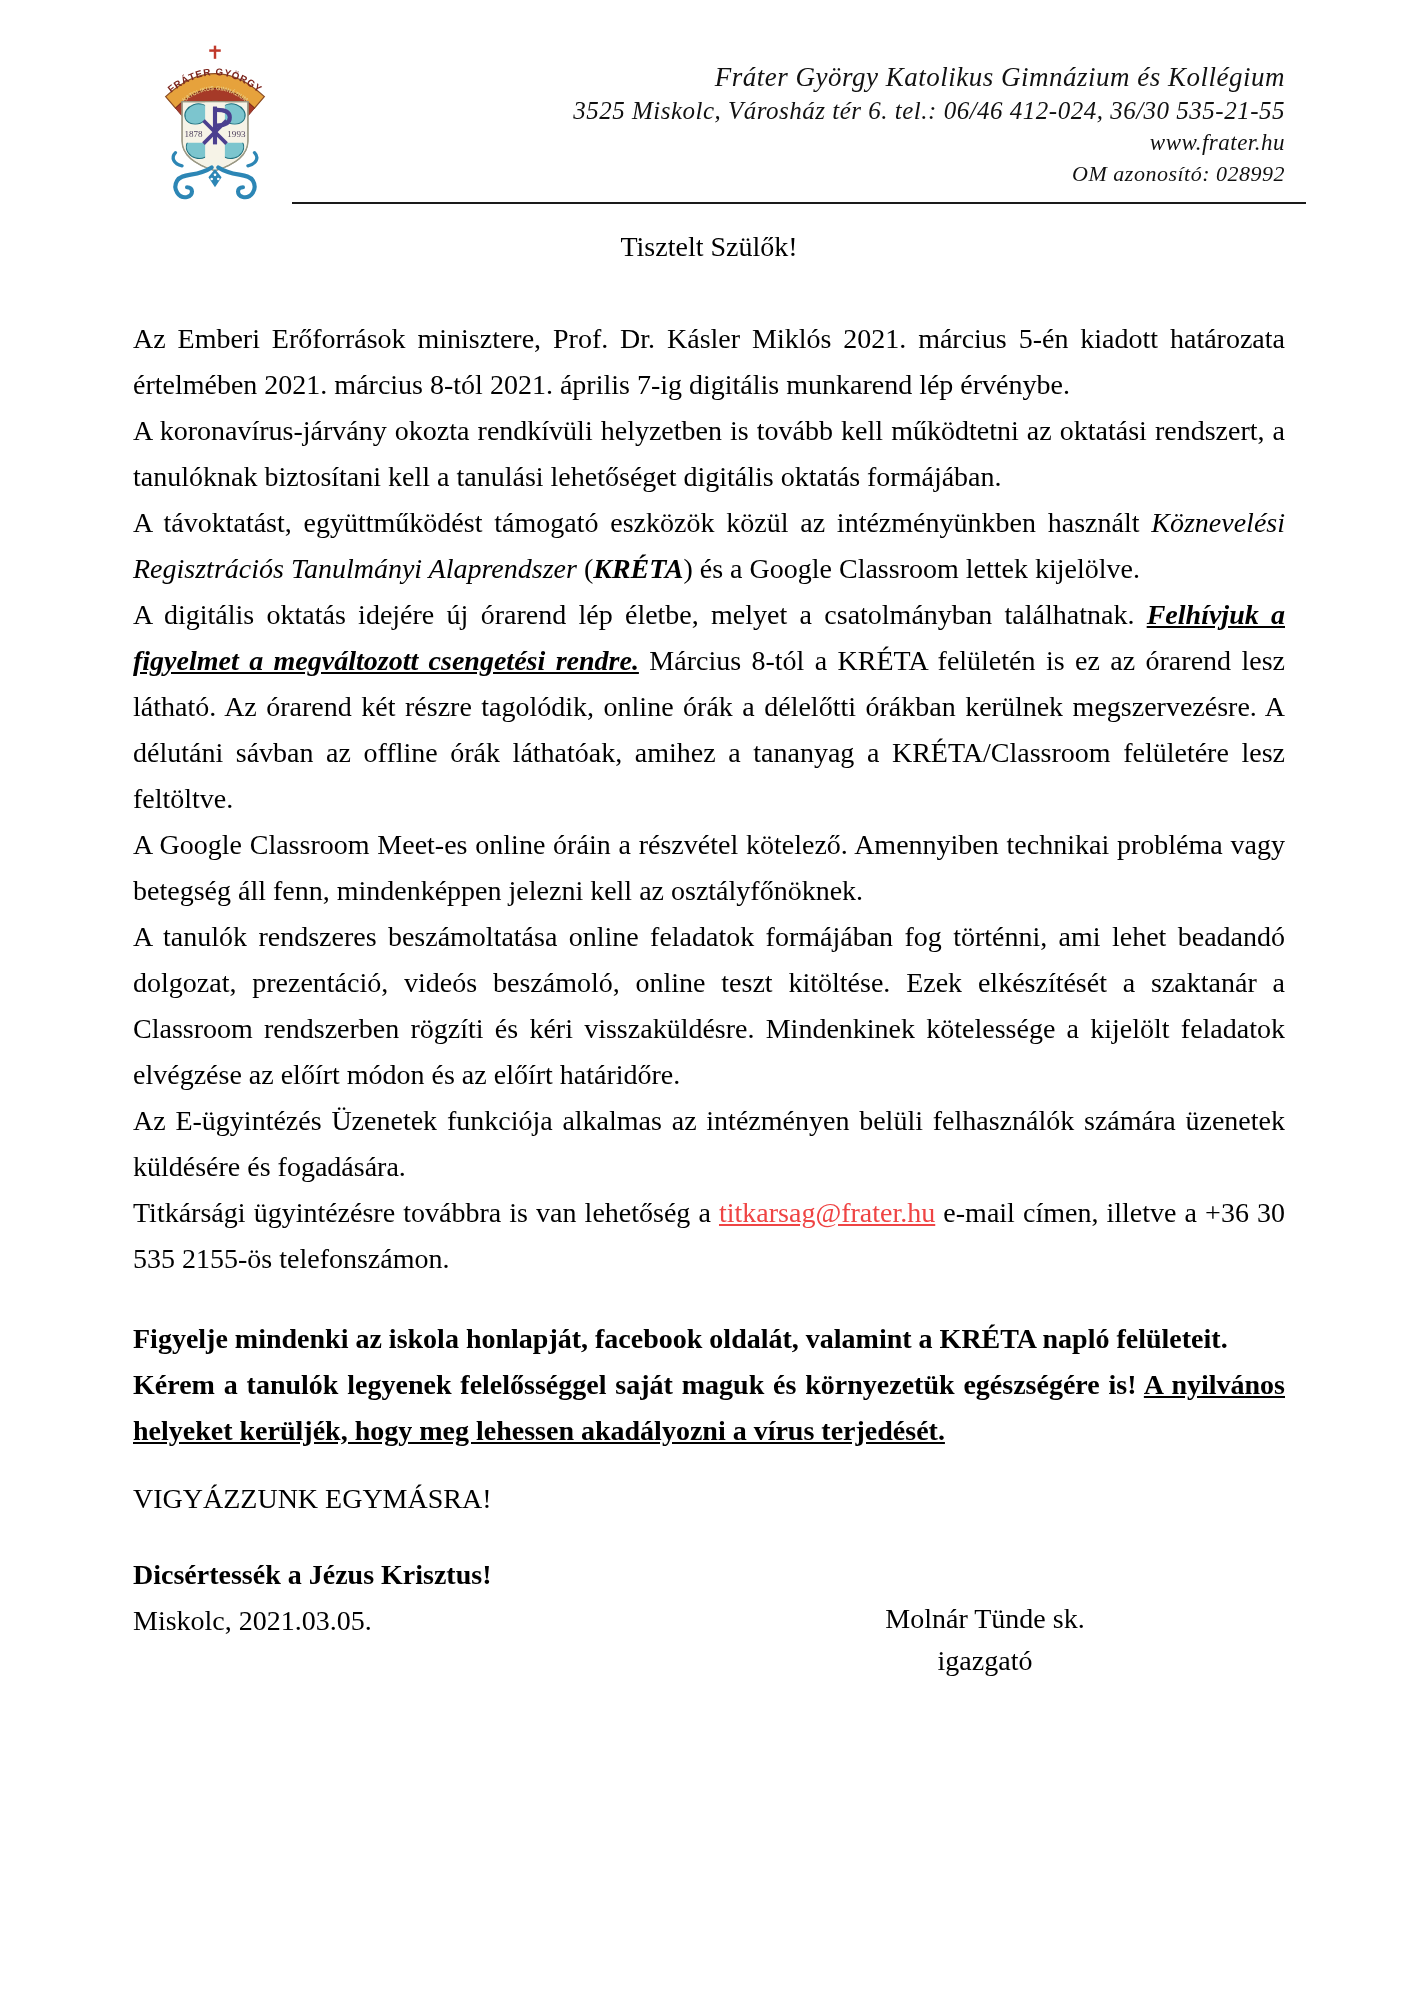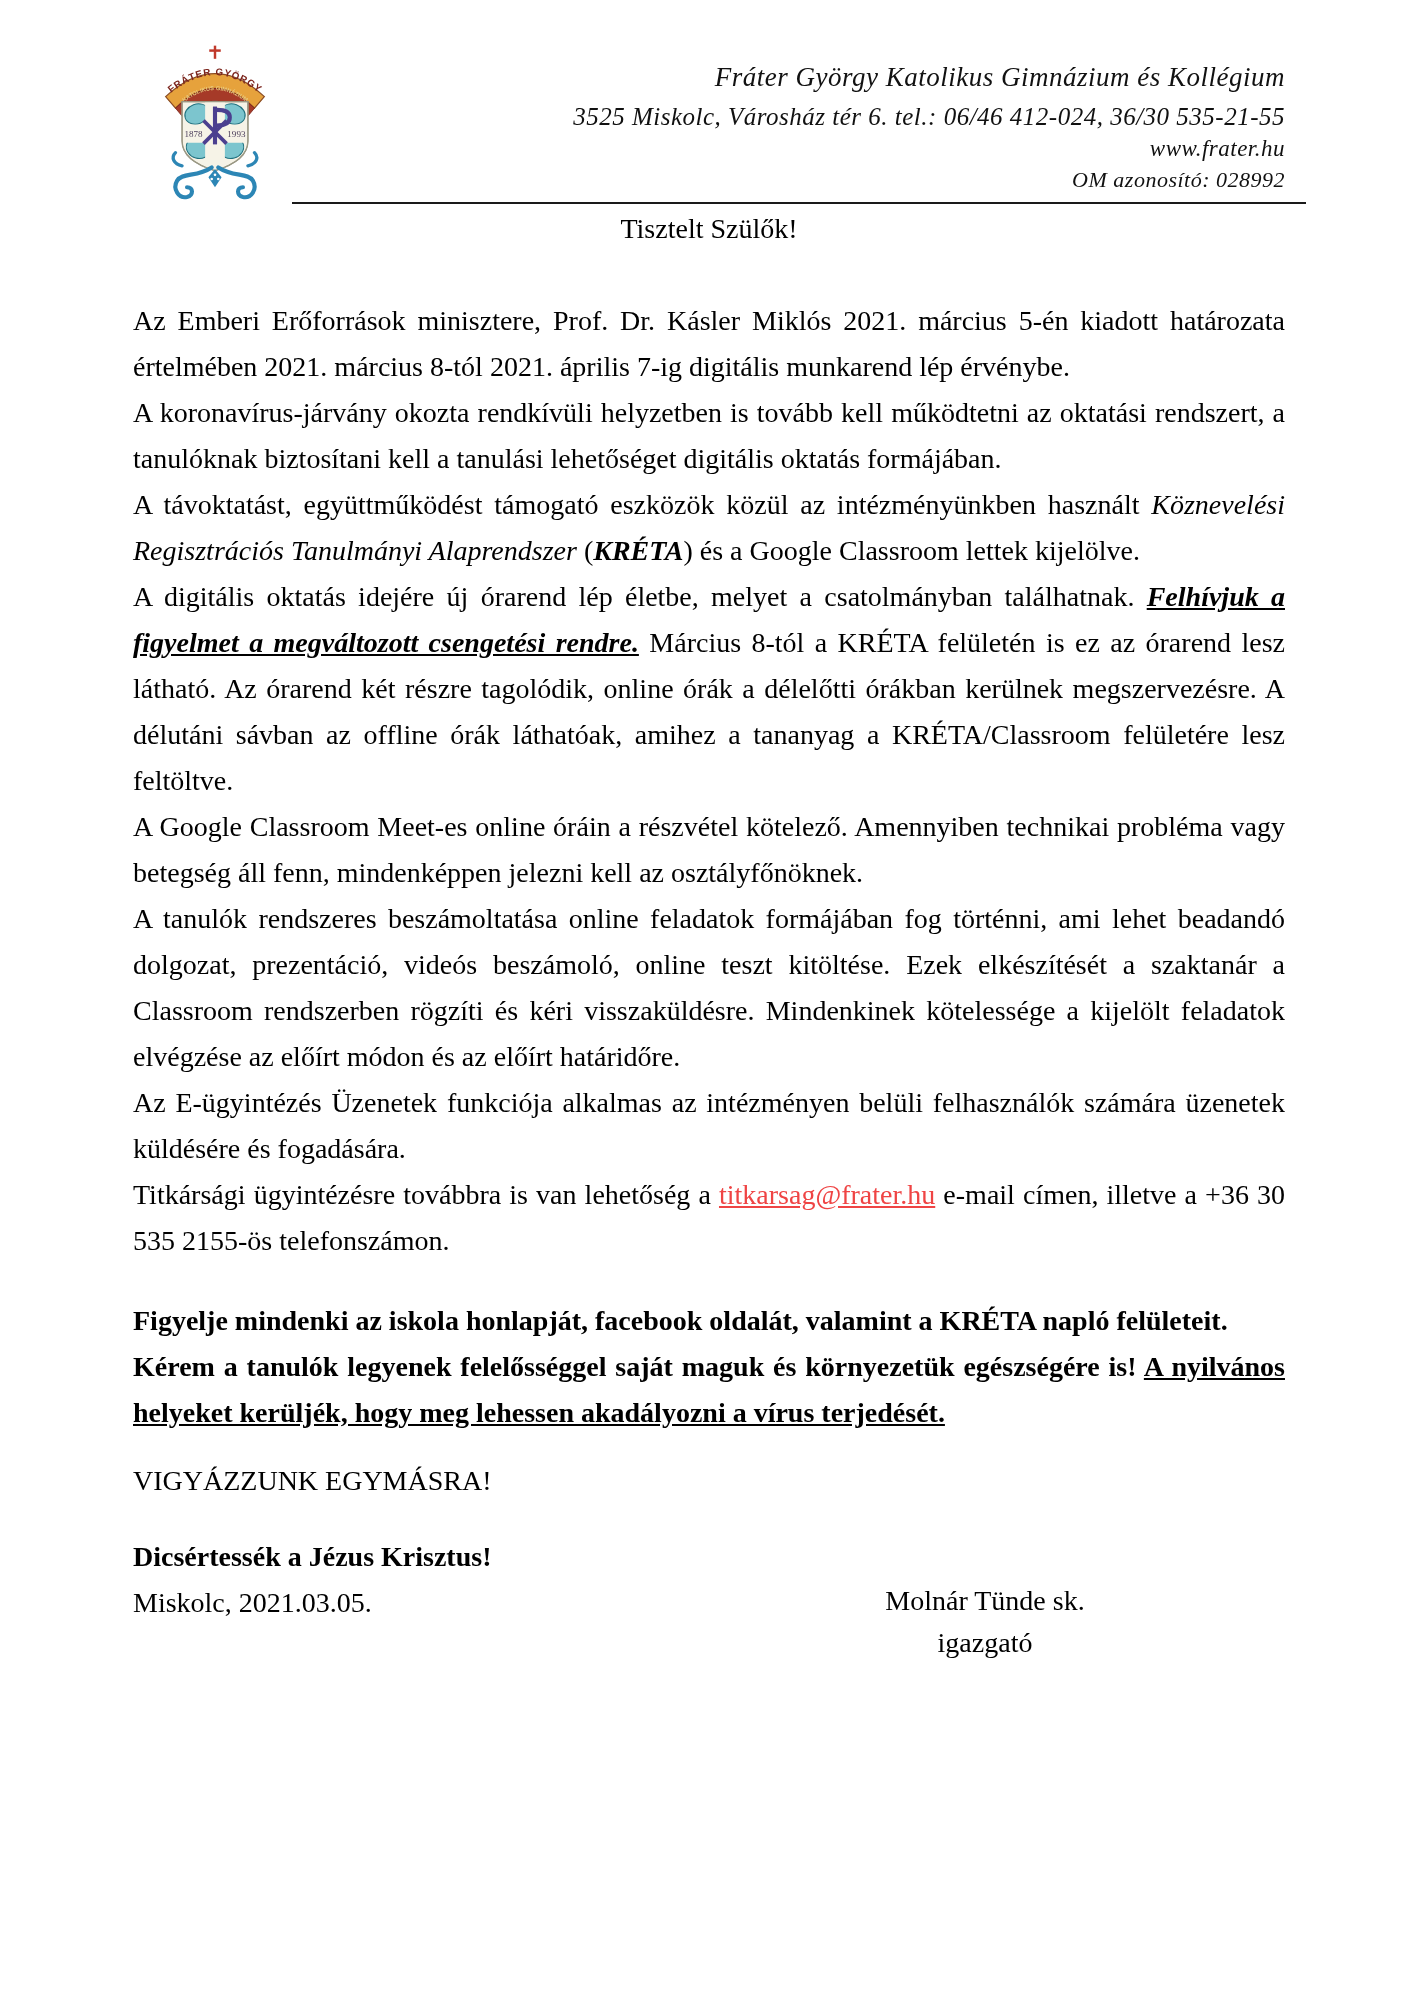--- a/index.html
+++ b/index.html
@@ -8,28 +8,28 @@
     font-family:"Liberation Serif", serif; color:#000; overflow:hidden;
   }
 
   
   .logo { position:absolute; left:156px; top:44px; width:118px; height:158px; }
   .header-text {
     position:absolute; left:133px; top:62px; width:1152px;
     text-align:right; font-style:italic; letter-spacing:0.5px; color:#111;
   }
   .ht1 { font-size:27px; }
-  .ht2 { font-size:25px; margin-top:10px; }
+  .ht2 { font-size:25px; margin-top:4px; }
   .ht3 { font-size:23px; margin-top:5px; }
   .ht4 { font-size:22px; margin-top:5px; }
   .rule { position:absolute; left:292px; top:202px; width:1014px; border-top:2px solid #1a1a1a; }
 
   
   .body {
-    position:absolute; left:133px; top:206px; width:1152px;
+    position:absolute; left:133px; top:224px; width:1152px;
     font-size:28px; line-height:46px; text-align:justify;
   }
   .body p { margin:0; }
   p.salutation { text-align:center; margin-bottom:46px; }
   .bold { font-weight:bold;font-style:italic; }
   .italic { font-style:italic; }
   .underline { text-decoration:underline; }
   .bold-block { margin-top:34px; }
   .bold-block p { font-weight:bold; }
   p.shout { margin-top:22px; font-weight:normal; }

